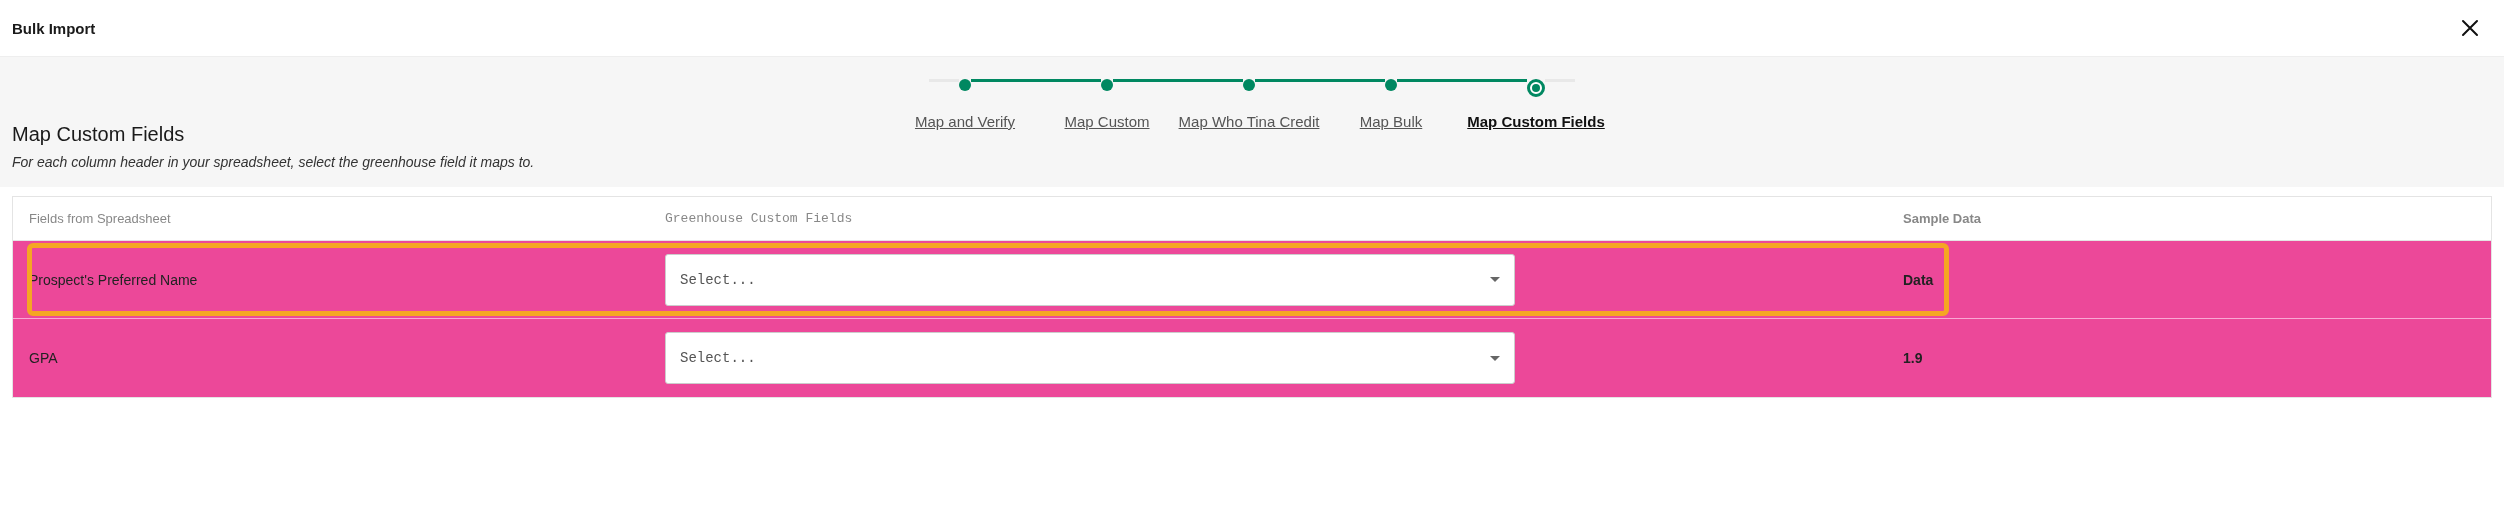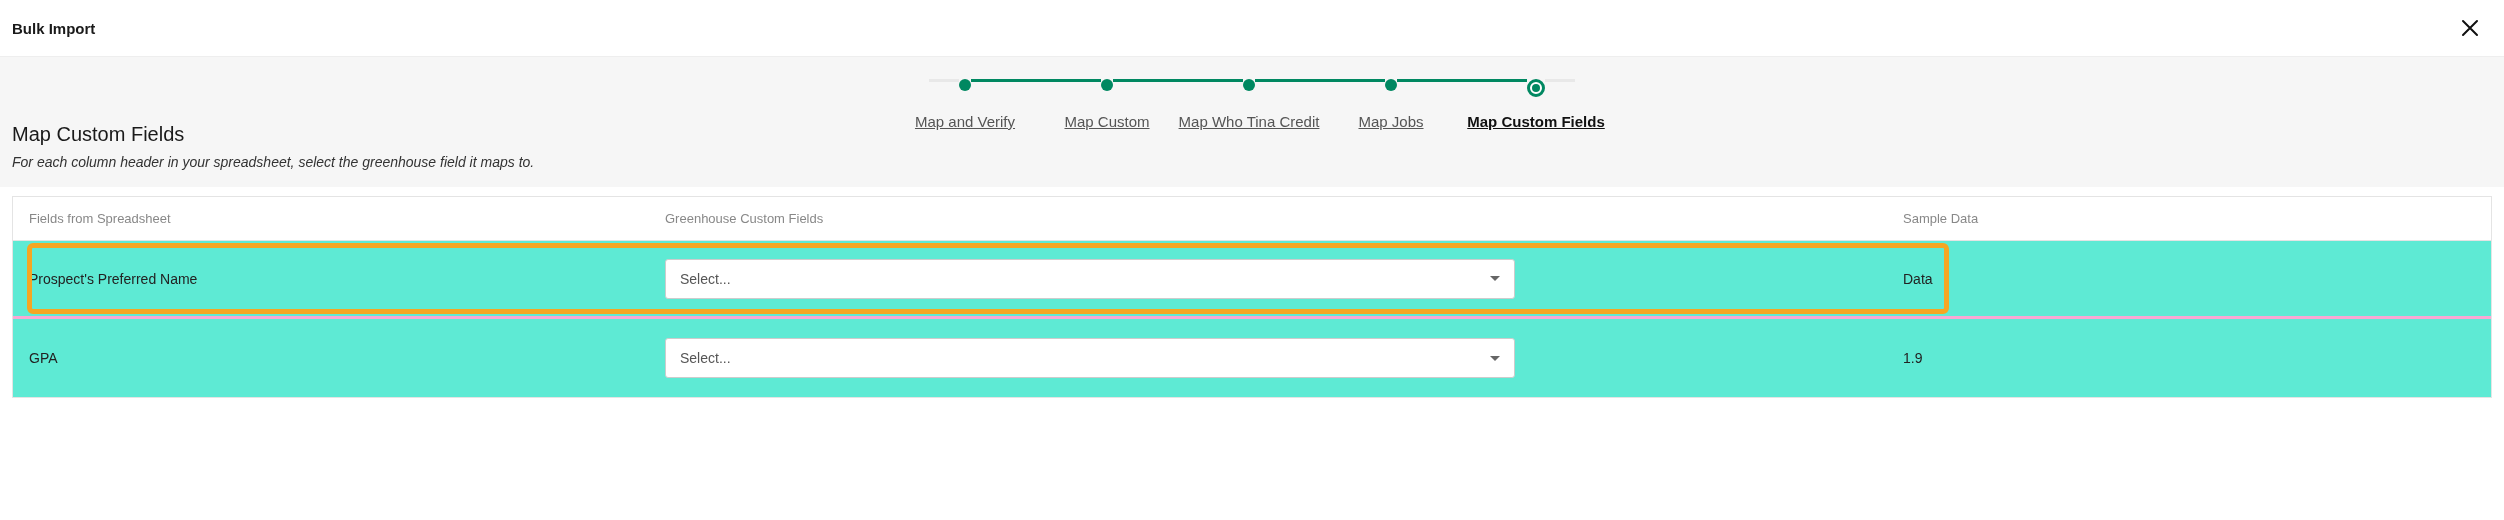--- a/index.html
+++ b/index.html
@@ -105,52 +105,52 @@
   }
   .section-desc {
     font-size: 14px;
     color: #333;
     margin-bottom: 26px;
     font-style: italic;
   }
   .table {
     border: 1px solid #e4e4e4;
     border-top: 1px solid #e4e4e4;
-    background: #5eead4;
+    background: #ec4899;
   }
   .thead {
     display: flex;
     background: #fff;
     border-bottom: 1px solid #e4e4e4;
   }
   .th {
     padding: 14px 16px;
     font-size: 13px;
     color: #888;
     font-weight: 400;
   }
   .col-field { width: 636px; flex-shrink: 0; }
-  .col-custom { width: 1238px; flex-shrink: 0; }
-  .col-sample { flex: 1; }
+  .col-custom { width: 1238px; flex-shrink: 0; font-family: Liberation Mono, monospace; }
+  .col-sample { flex: 1; font-weight: bold; }
   .tr {
     display: flex;
     align-items: center;
-    border-bottom: 3px solid #f9a8d4;
+    border-bottom: 1px solid #f9a8d4;
     min-height: 78px;
     position: relative;
   }
   .td {
     padding: 10px 16px;
     font-size: 14px;
     color: #222;
   }
   .select-box {
     border: 1px solid #ccc;
     border-radius: 3px;
-    height: 40px;
+    height: 52px;
     width: 850px;
     display: flex;
     align-items: center;
     justify-content: space-between;
     padding: 0 14px;
     cursor: pointer;
     background: #fff;
     color: #555;
     font-size: 14px;
   }
@@ -207,21 +207,21 @@
     <div class="connector"></div>
 
     <div class="step">
       <div class="dot"></div>
       <div class="step-label">Map Who Tina Credit</div>
     </div>
     <div class="connector"></div>
 
     <div class="step">
       <div class="dot"></div>
-      <div class="step-label">Map Jobs</div>
+      <div class="step-label">Map Bulk</div>
     </div>
     <div class="connector"></div>
 
     <div class="step">
       <div class="dot current"></div>
       <div class="step-label current">Map Custom Fields</div>
     </div>
 
     <div class="connector faded"></div>
   </div>

